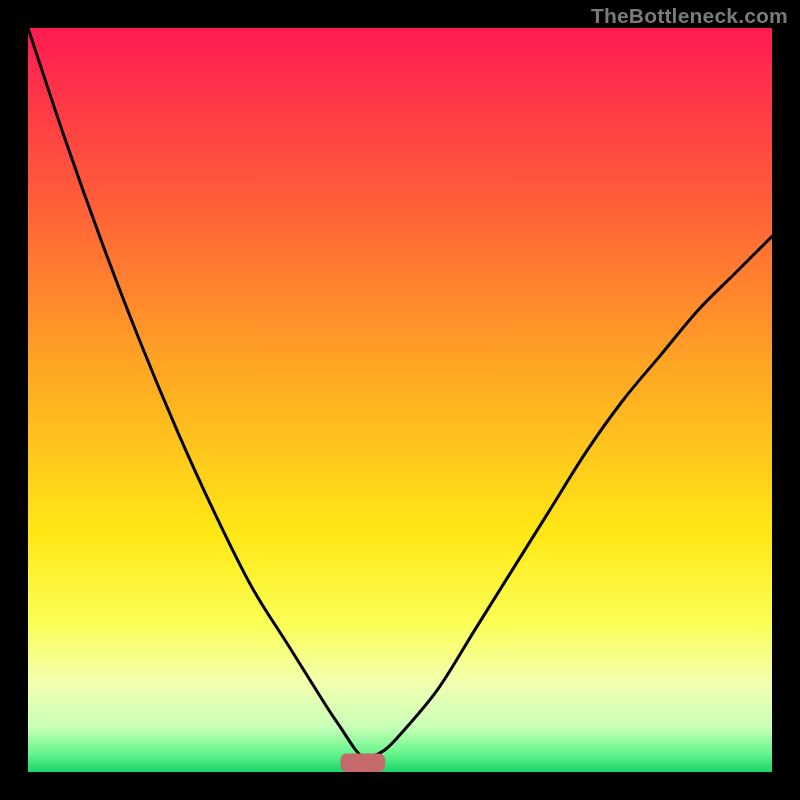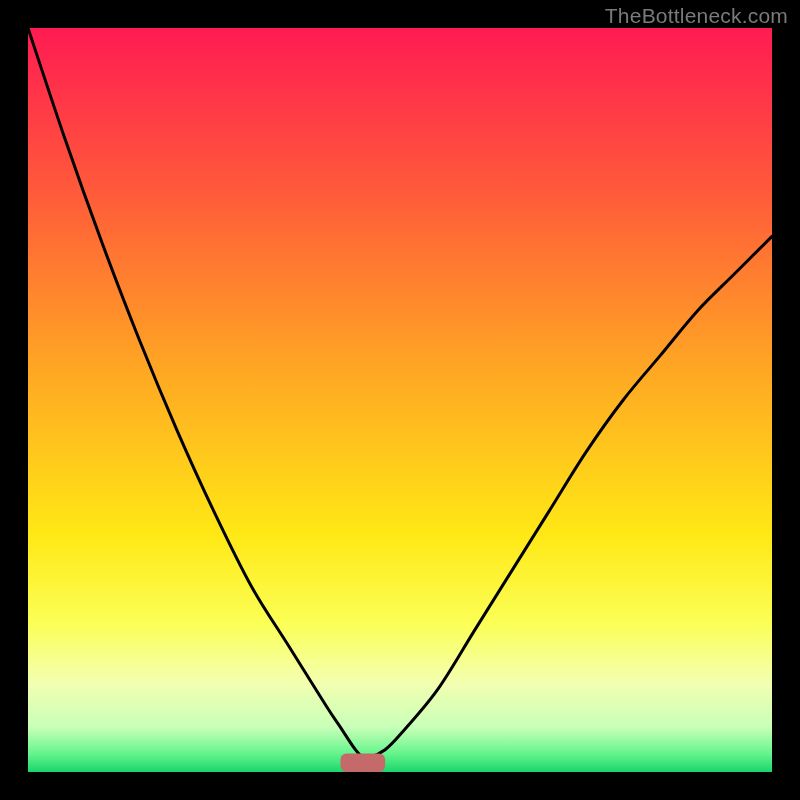--- a/index.html
+++ b/index.html
@@ -19,21 +19,21 @@
     height: 800px;
     background: #000;
   }
   .watermark {
     position: absolute;
     top: 4px;
     right: 12px;
     color: #7a7a7a;
     font-size: 21px;
     letter-spacing: 0.2px;
-    font-weight: 400;
+    font-weight: 700;
   }
   .plot {
     position: absolute;
     left: 28px;
     top: 28px;
     width: 744px;
     height: 744px;
   }
   .plot svg {
     display: block;

